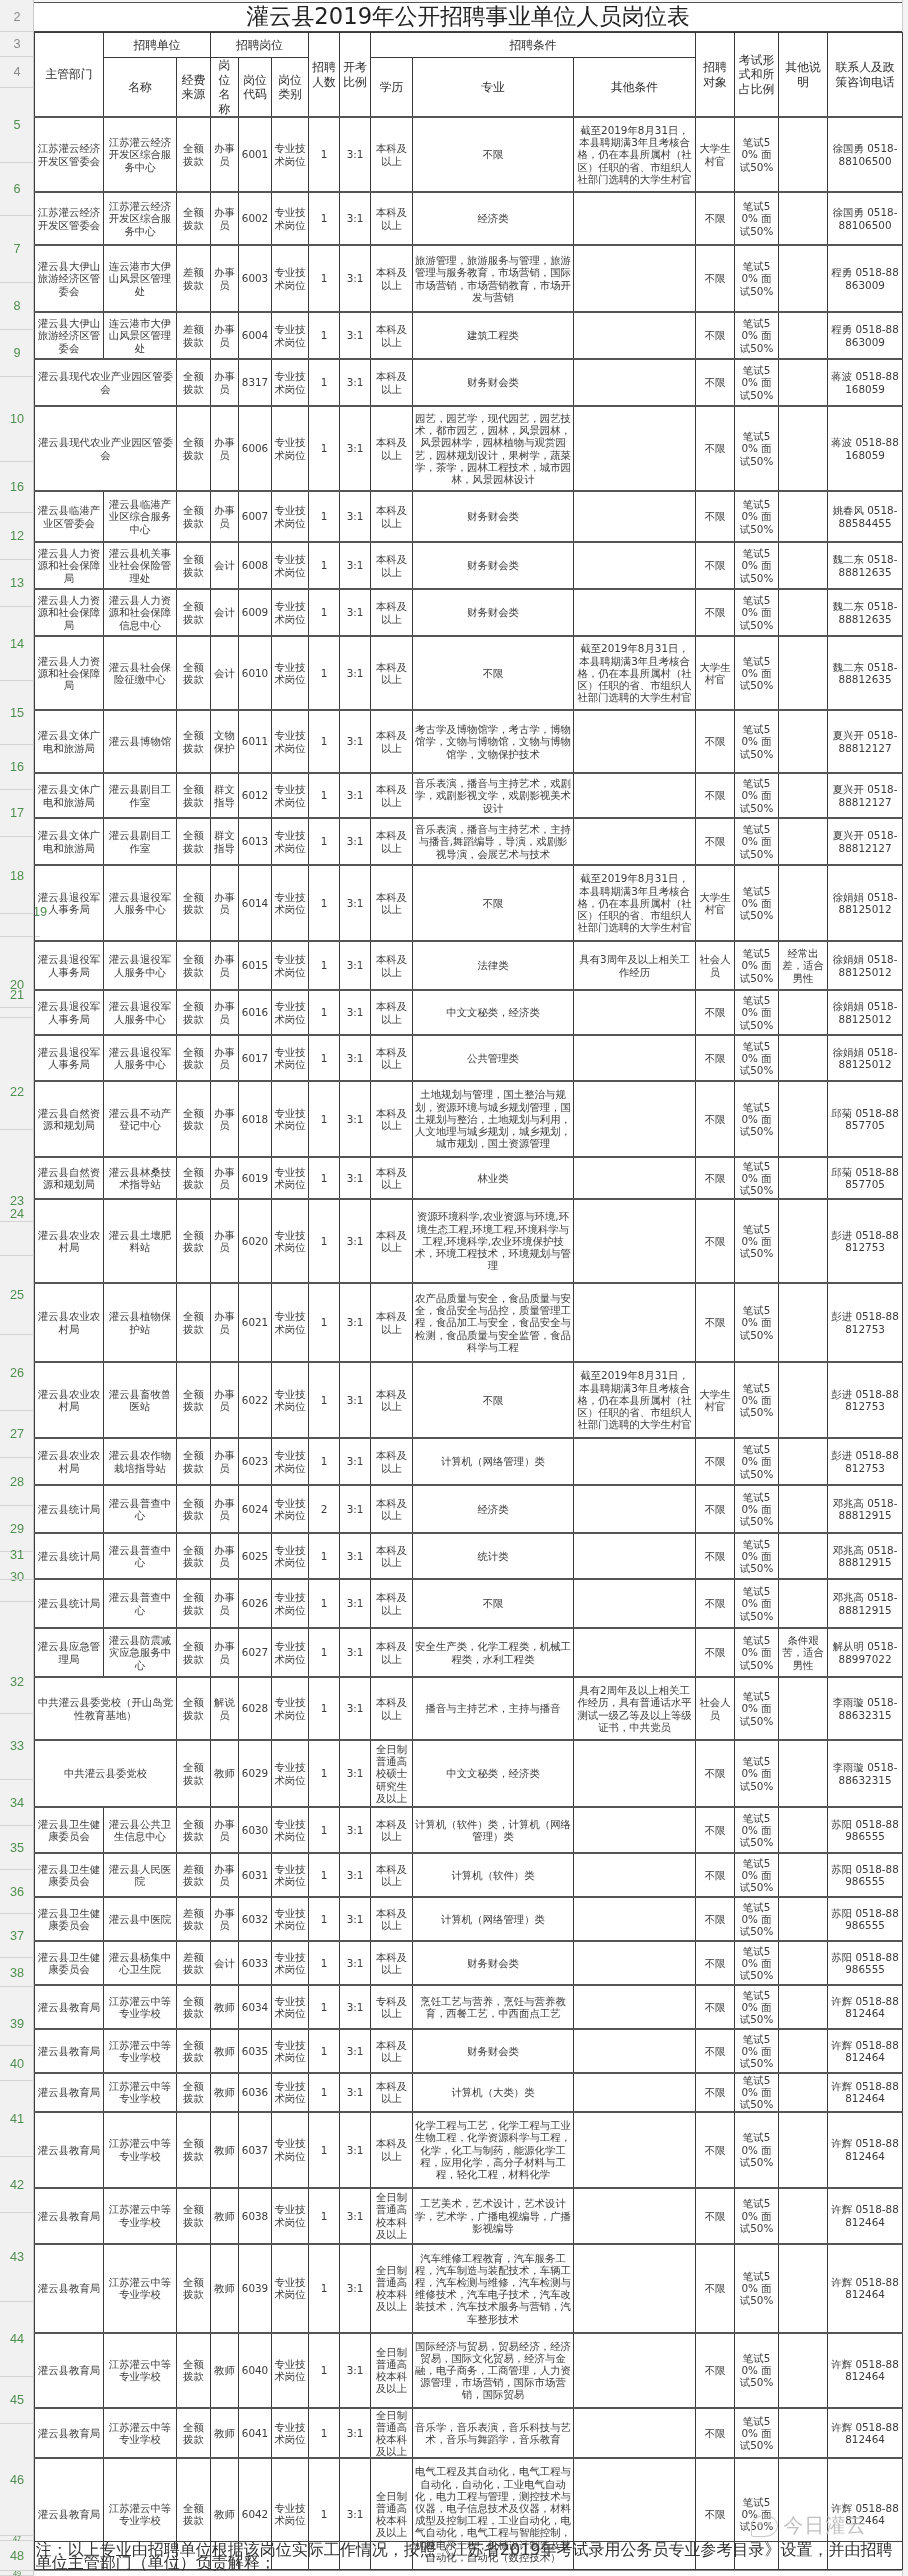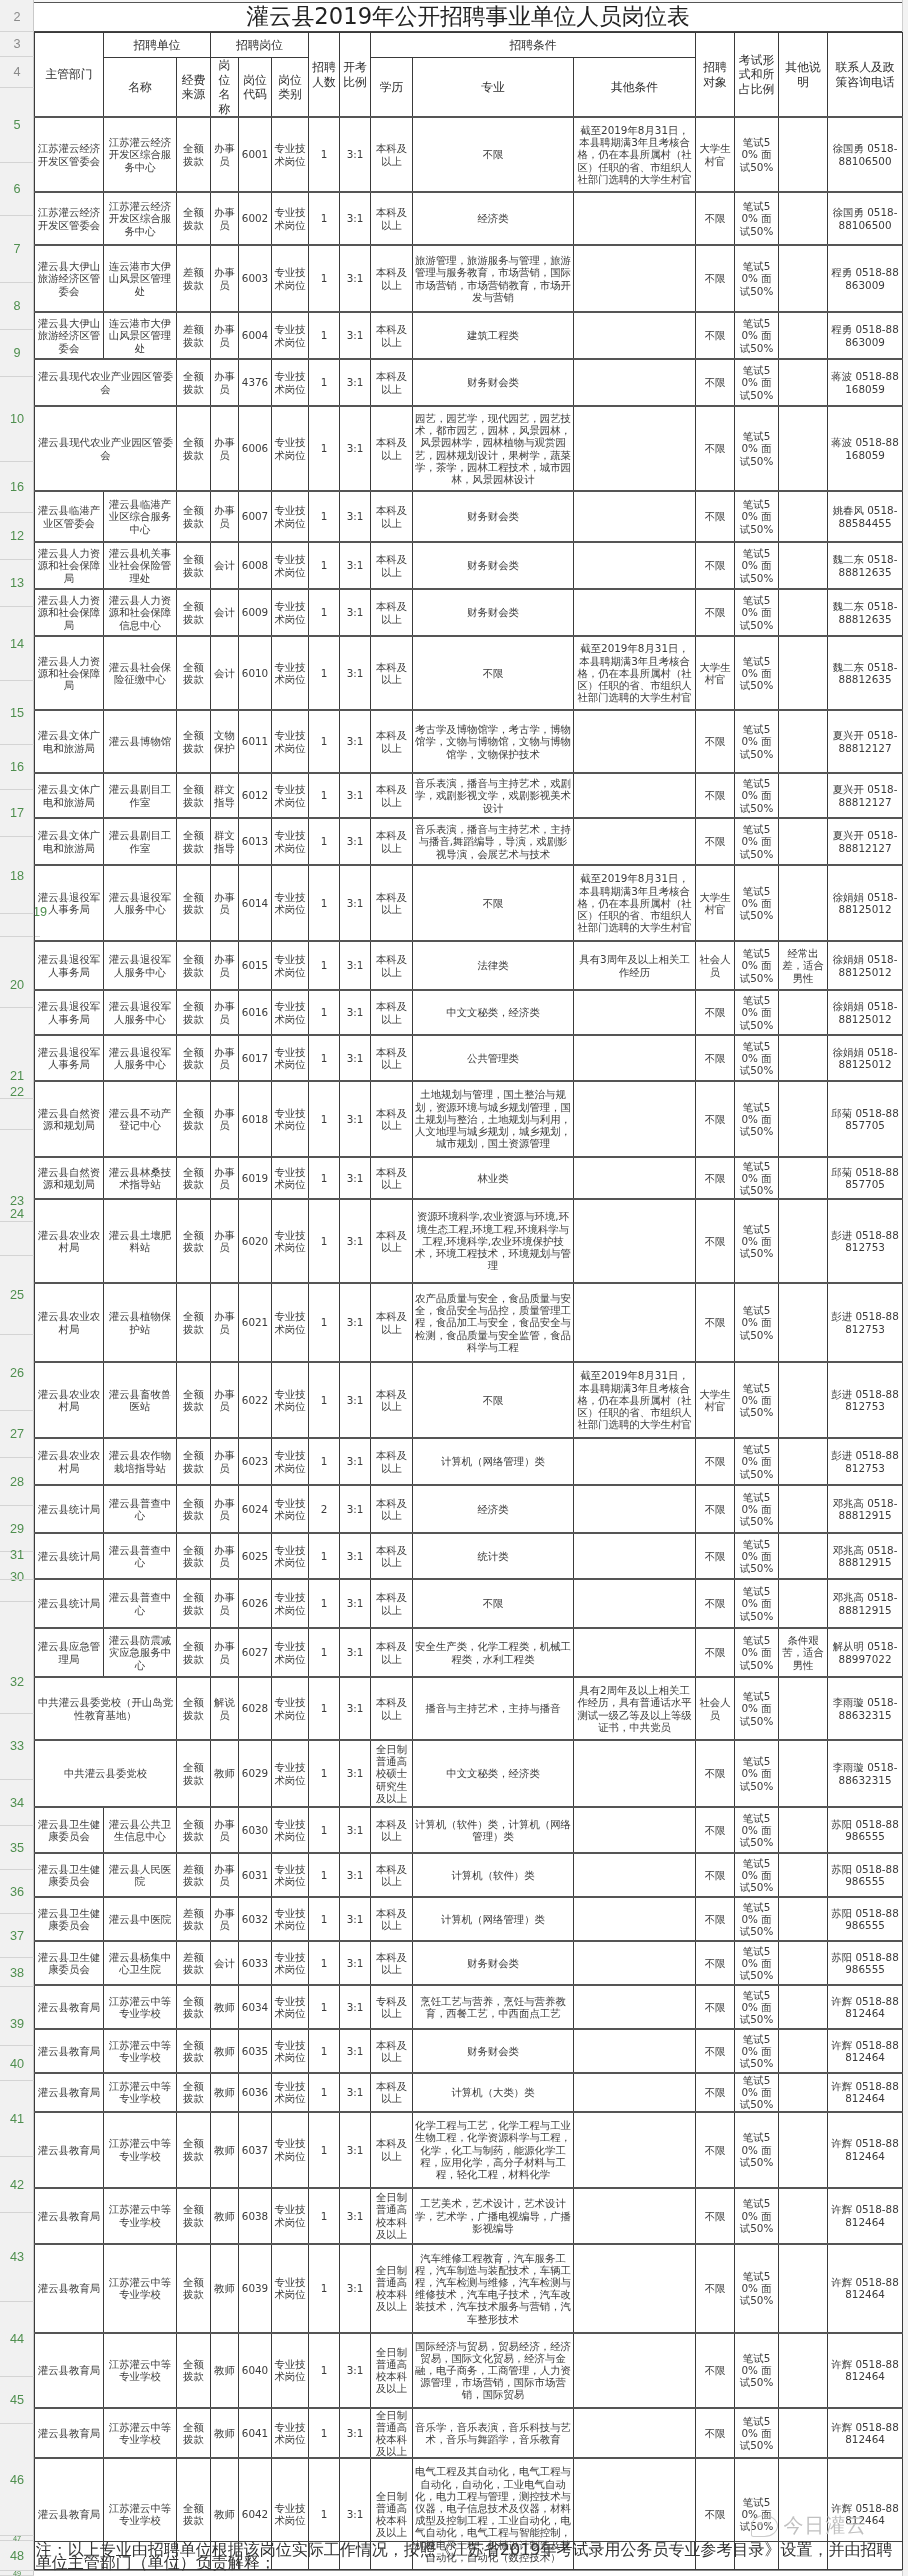--- a/index.html
+++ b/index.html
@@ -43,21 +43,21 @@
       <div class="rownum" style="top: 462px; height: 51px;">16</div>
       <div class="rownum" style="top: 513px; height: 47px;">12</div>
       <div class="rownum" style="top: 560px; height: 47px;">13</div>
       <div class="rownum" style="top: 607px; height: 74px;">14</div>
       <div class="rownum" style="top: 682px; height: 63px;">15</div>
       <div class="rownum" style="top: 745px; height: 45px;">16</div>
       <div class="rownum" style="top: 790px; height: 47px;">17</div>
       <div class="rownum" style="top: 838px; height: 76px;">18</div>
       <div class="rownum" style="top: 888px; height: 49px; padding-left: 40px;">19</div>
       <div class="rownum" style="top: 963px; height: 45px;">20</div>
-      <div class="rownum" style="top: 1053px; height: 46px;">21</div>
+      <div class="rownum" style="top: 972px; height: 46px;">21</div>
       <div class="rownum" style="top: 1054px; height: 76px;">22</div>
       <div class="rownum" style="top: 1180px; height: 42px;">23</div>
       <div class="rownum" style="top: 1172px; height: 84px;">24</div>
       <div class="rownum" style="top: 1256px; height: 79px;">25</div>
       <div class="rownum" style="top: 1335px; height: 76px;">26</div>
       <div class="rownum" style="top: 1411px; height: 47px;">27</div>
       <div class="rownum" style="top: 1458px; height: 48px;">28</div>
       <div class="rownum" style="top: 1506px; height: 46px;">29</div>
       <div class="rownum" style="top: 1553px; height: 49px;">30</div>
       <div class="rownum" style="top: 1531px; height: 49px;">31</div>
@@ -192,21 +192,21 @@
           <td class="other"></td>
           <td>不限</td>
           <td>笔试50% 面试50%</td>
           <td></td>
           <td>程勇 0518-88863009</td>
         </tr>
         <tr class="sep" style="height: 47px;">
           <td colspan="2">灌云县现代农业产业园区管委会</td>
           <td>全额拨款</td>
           <td>办事员</td>
-          <td>4376</td>
+          <td>8317</td>
           <td>专业技术岗位</td>
           <td>1</td>
           <td>3:1</td>
           <td>本科及以上</td>
           <td class="major">财务财会类</td>
           <td class="other"></td>
           <td>不限</td>
           <td>笔试50% 面试50%</td>
           <td></td>
           <td>蒋波 0518-88168059</td>

